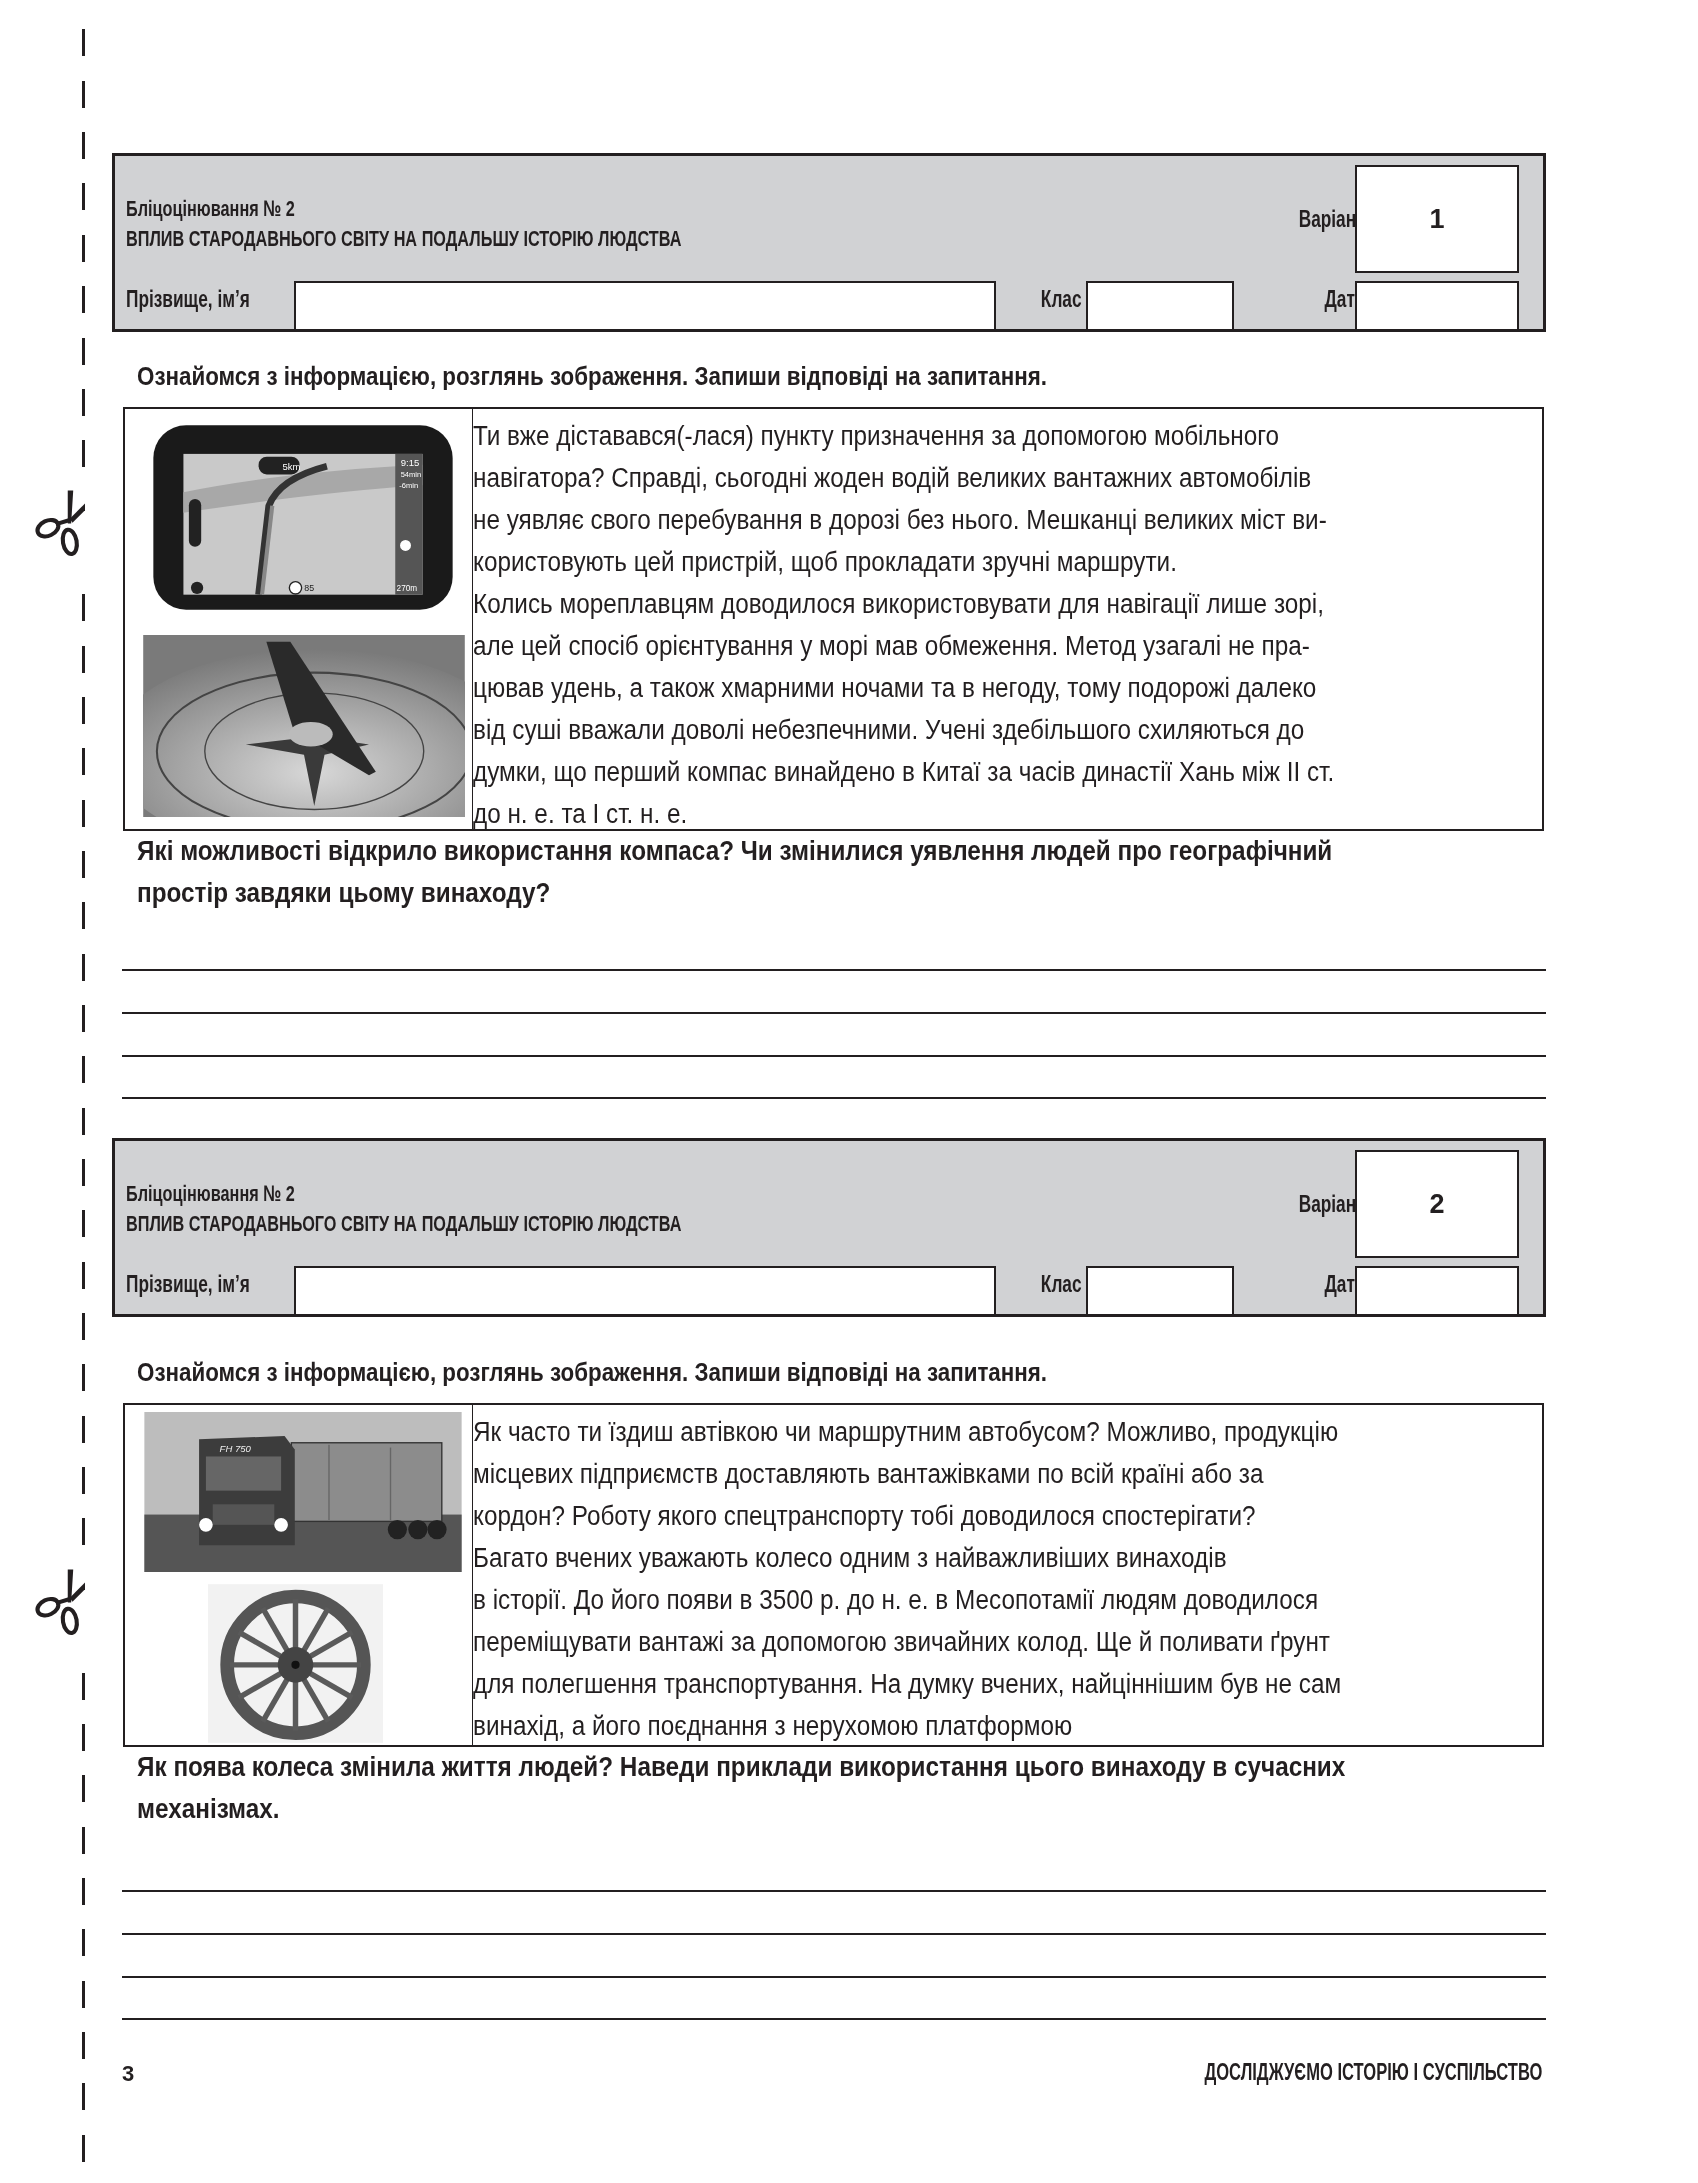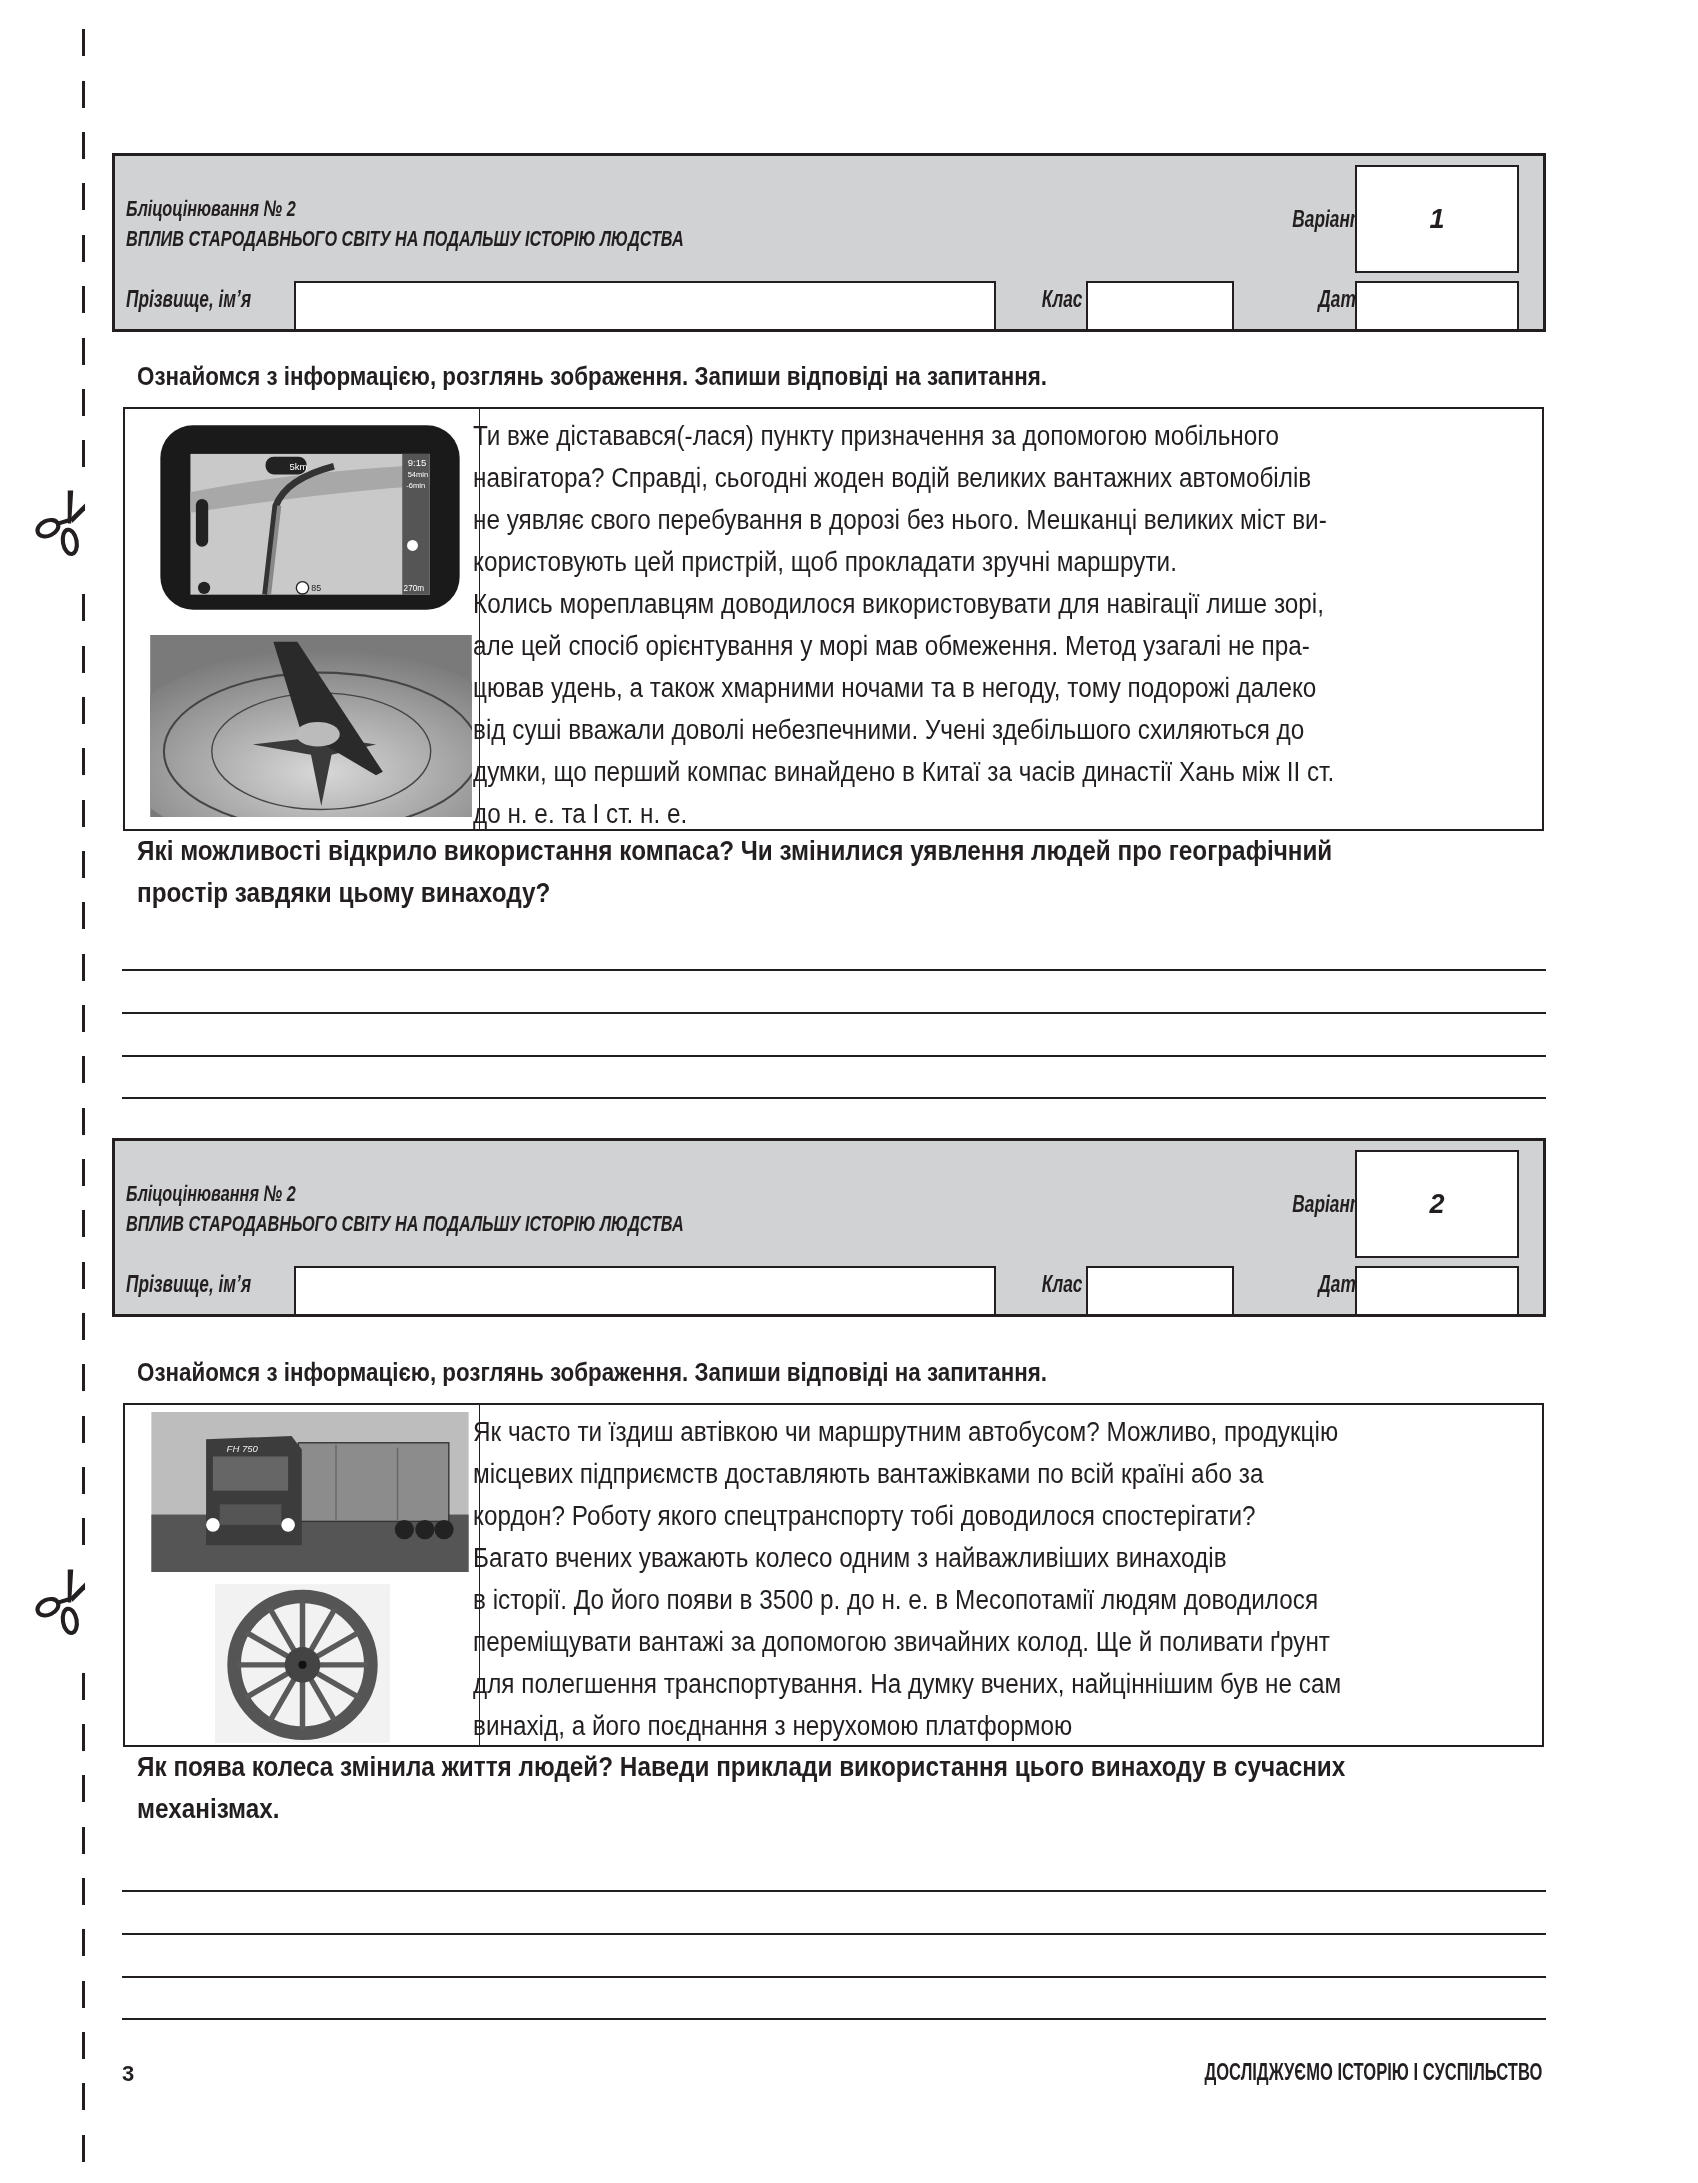--- a/index.html
+++ b/index.html
@@ -6,38 +6,38 @@
   body { width: 1699px; height: 2183px; position: relative; overflow: hidden;
          font-family: "Liberation Sans", sans-serif; color: #231f20; }
 
   
   .cutline { position: absolute; left: 82px; top: 0; width: 4.1px; height: 2183px; }
   .cutline .dash { position: absolute; left: 0; width: 3.4px; height: 27px; background: #231f20; }
   .scissors { position: absolute; left: 30px; width: 55px; height: 82px; }
 
   
   .header { position: absolute; left: 112px; width: 1434px; height: 179px;
-            background: #d1d2d4; border: 3.4px solid #231f20; box-sizing: border-box; font-style: italic; }
+            background: #d1d2d4; border: 3.4px solid #231f20; box-sizing: border-box; }
   .header .kind { position: absolute; left: 11px; top: 40px; font-size: 22.6px; font-weight: bold;
                   transform: scaleX(0.72); transform-origin: left center; white-space: nowrap; }
   .header .topic { position: absolute; left: 11px; top: 70px; font-size: 22.6px; font-weight: bold;
                    transform: scaleX(0.72); transform-origin: left center; white-space: nowrap; }
   .header .lbl { position: absolute; font-size: 24px; font-weight: bold;
                  transform: scaleX(0.72); transform-origin: right center; white-space: nowrap; text-align: right; }
   .header .box { position: absolute; background: #ffffff; border: 2.7px solid #231f20; box-sizing: border-box; }
   .header .variant-num { display: flex; align-items: center; justify-content: center;
                          font-size: 27px; font-weight: bold; }
 
   
   .instr { position: absolute; left: 137px; font-size: 26px; font-weight: bold;
            transform: scaleX(0.86); transform-origin: left center; white-space: nowrap; }
 
   
   .info { position: absolute; left: 123px; width: 1421px; border: 2.1px solid #231f20; box-sizing: border-box; }
-  .info .pics { position: absolute; left: 15px; top: 0; bottom: 0; width: 339px; border-right: 1.4px solid #231f20; }
+  .info .pics { position: absolute; left: 8px; top: 0; bottom: 0; width: 339px; border-right: 1.4px solid #231f20; }
   .info .text { position: absolute; left: 348px; top: 5.5px; right: 5.5px; font-size: 27px; line-height: 42px;
                 transform: scaleX(0.9); transform-origin: left top; width: 1191px; }
 
   .question { position: absolute; left: 137px; width: 1410px; font-size: 27px; line-height: 42px; font-weight: bold;
               transform: scaleX(0.9); transform-origin: left top; }
 
   .answer-line { position: absolute; left: 122px; width: 1424px; height: 2.1px; background: #231f20; }
 
   .footer-page { position: absolute; left: 122px; top: 2061px; font-size: 22px; font-weight: bold; }
   .footer-title { position: absolute; right: 157px; top: 2059px; font-size: 23px; font-weight: bold;

